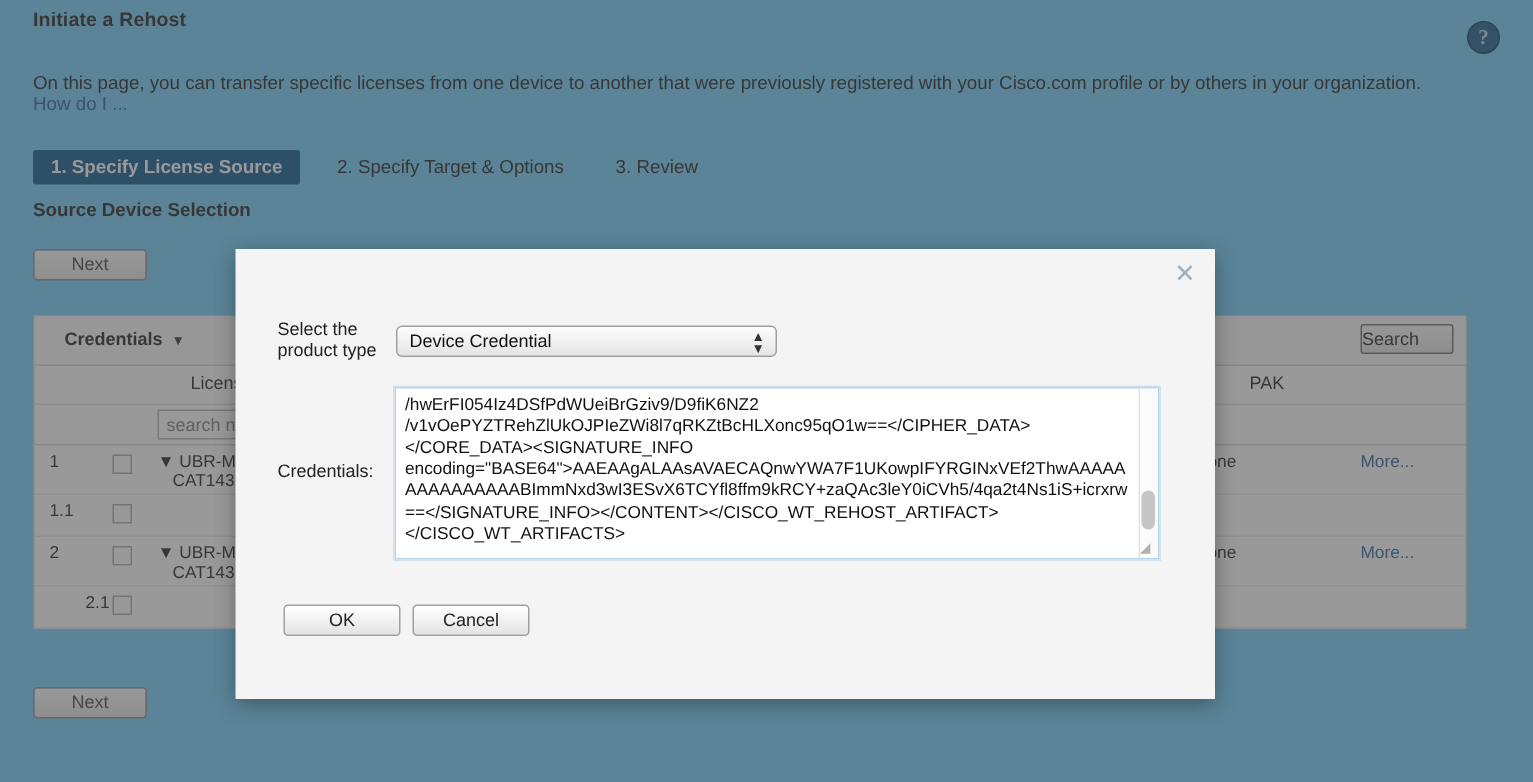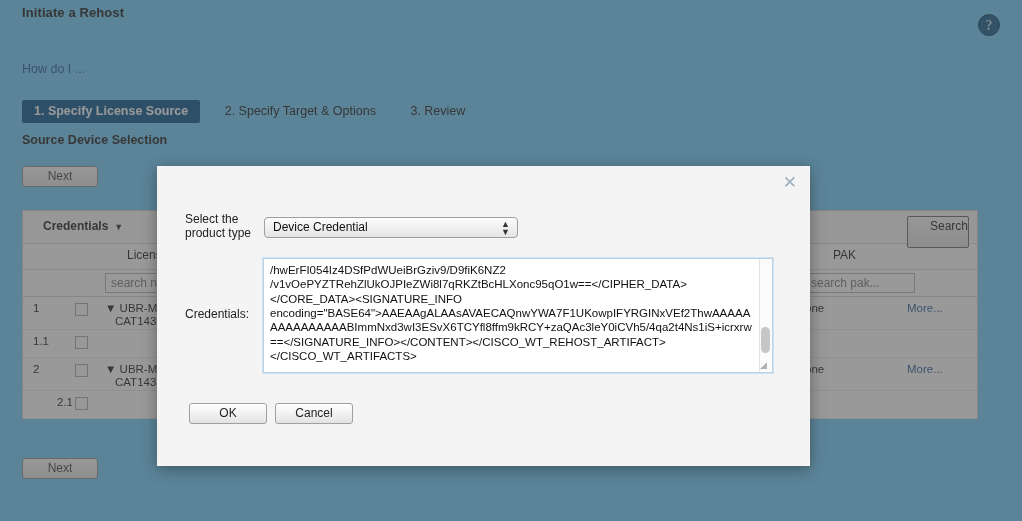--- a/index.html
+++ b/index.html
@@ -144,27 +144,27 @@
   #transactions-btn .caret { font-size: 9px; margin-left: 6px; color: #444; }
   .toolbar-sep {
     position: absolute;
     top: 3px;
     width: 1px; height: 27px;
     background: #dddddd;
   }
   #search-btn {
     position: absolute;
     right: 8px; top: 5px;
-    width: 62px; height: 32px;
+    width: 62px; height: 20px;
     border: 1px solid #7a7a7a;
     border-radius: 2px;
     background: linear-gradient(#fbfbfb,#e6e6e6);
     font-size: 12px;
     color: #333;
-    text-align: right;
+    text-align: left;
     line-height: 18px;
     cursor: pointer;
   }
 
   #col-head-row {
     height: 26px;
     position: relative;
     border-bottom: 1px solid #e4e4e4;
   }
   .col-head {
@@ -338,20 +338,21 @@
 </head>
 <body>
 
 <div id="page-root">
   <div class="page-inner">
 
     <div id="page-title">Initiate a Rehost</div>
 
     <div id="help-icon">?</div>
 
+    <div id="intro-text">On this page, you can transfer specific licenses from one device to another that were previously registered with your Cisco.com profile or by others in your organization.</div>
     <div id="how-do-i">How do I ...</div>
 
     <div id="steps">
       <span class="step active">1. Specify License Source</span>
       <span class="step plain">2. Specify Target &amp; Options</span>
       <span class="step plain">3. Review</span>
     </div>
 
     <div id="section-title">Source Device Selection</div>
 
@@ -369,21 +370,20 @@
         <div id="search-btn">Search</div>
       </div>
 
       <div id="col-head-row">
         <div class="col-head" style="left:104px;">License</div>
         <div class="col-head" style="left:810px;">PAK</div>
       </div>
 
       <div id="filter-row">
         <div class="filter-input" style="left:82px; width:150px;">search n</div>
-        <div class="filter-input" style="left:782px; width:110px;">search pak...</div>
       </div>
 
       <div class="data-row tall">
         <div class="cell" style="left:10px;">1</div>
         <div class="chk" style="left:52px;"></div>
         <div class="cell" style="left:82px;">▼ UBR-M(</div>
         <div class="cell" style="left:92px; top:18px;">CAT143</div>
         <div class="cell" style="left:782px;">one</div>
         <div class="cell more-link" style="left:884px;">More...</div>
       </div>

